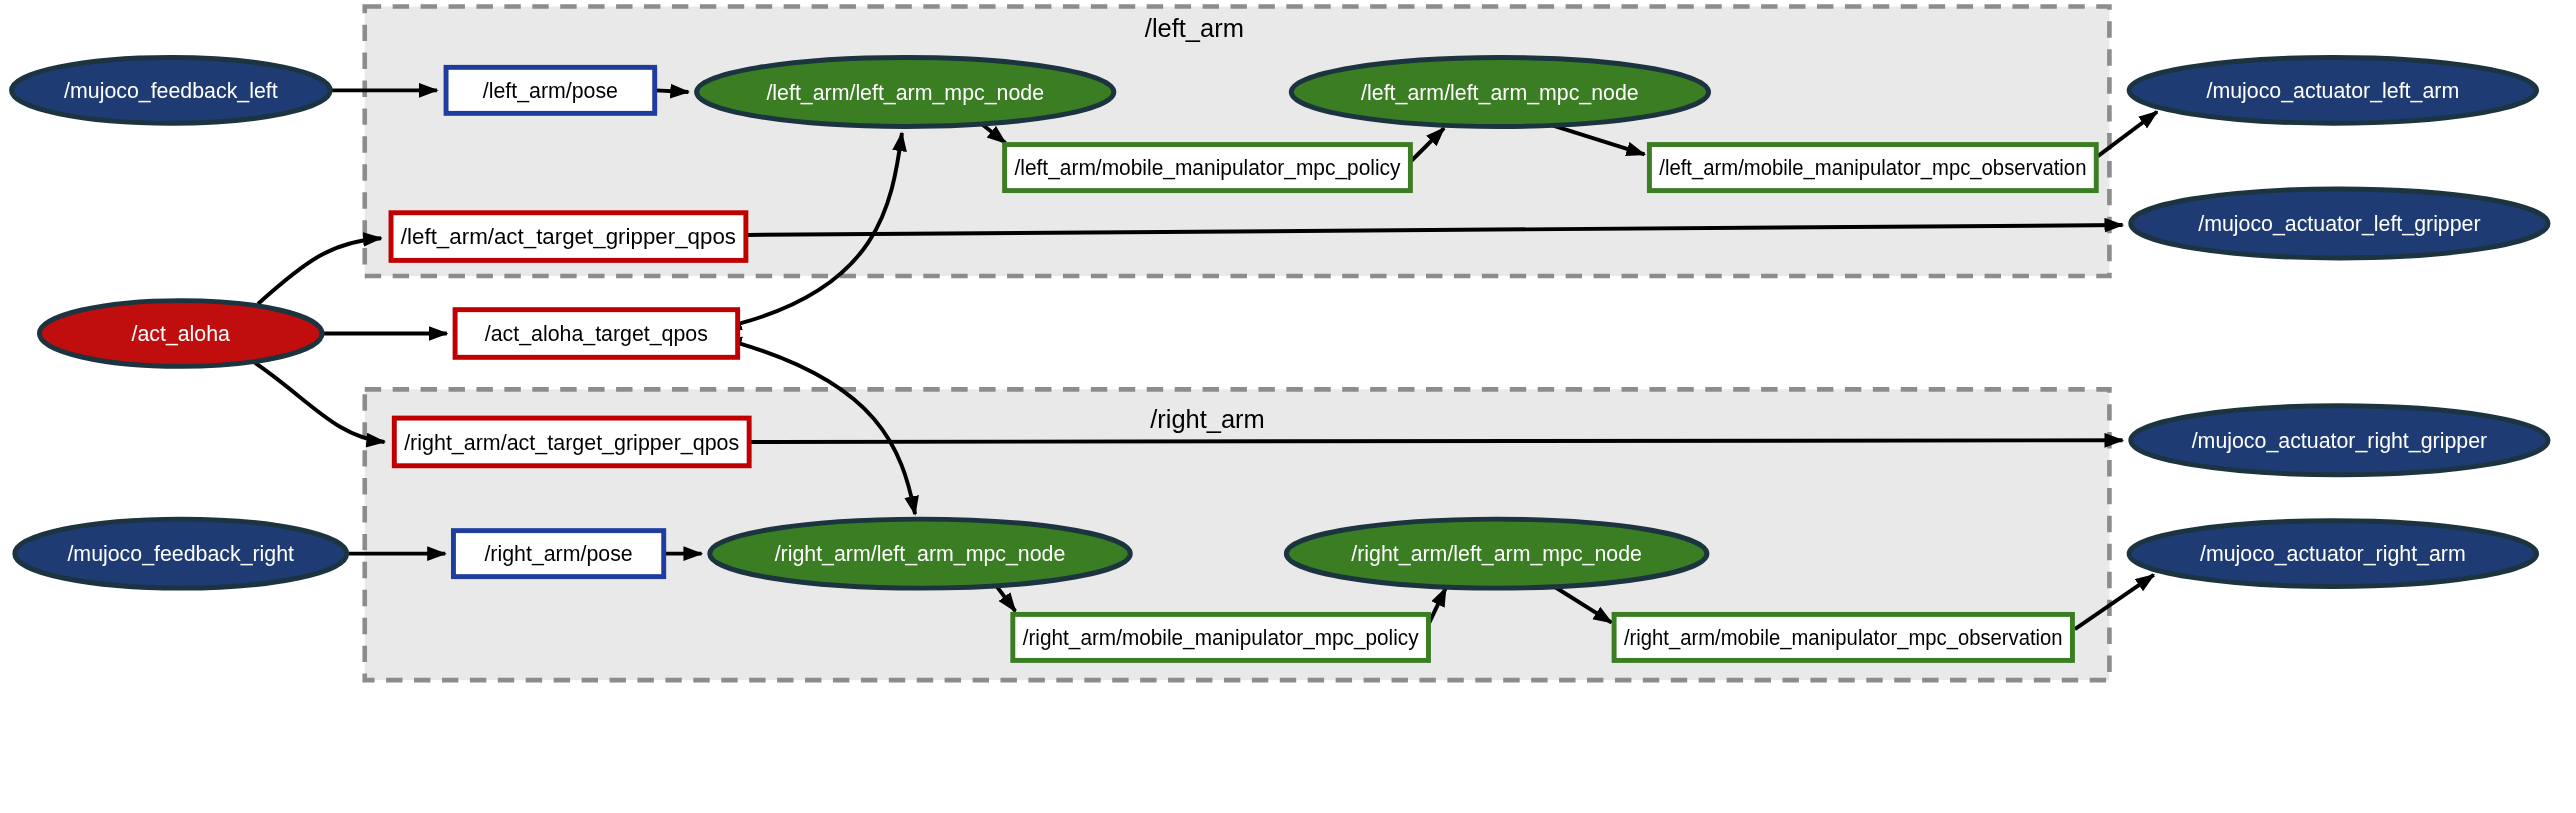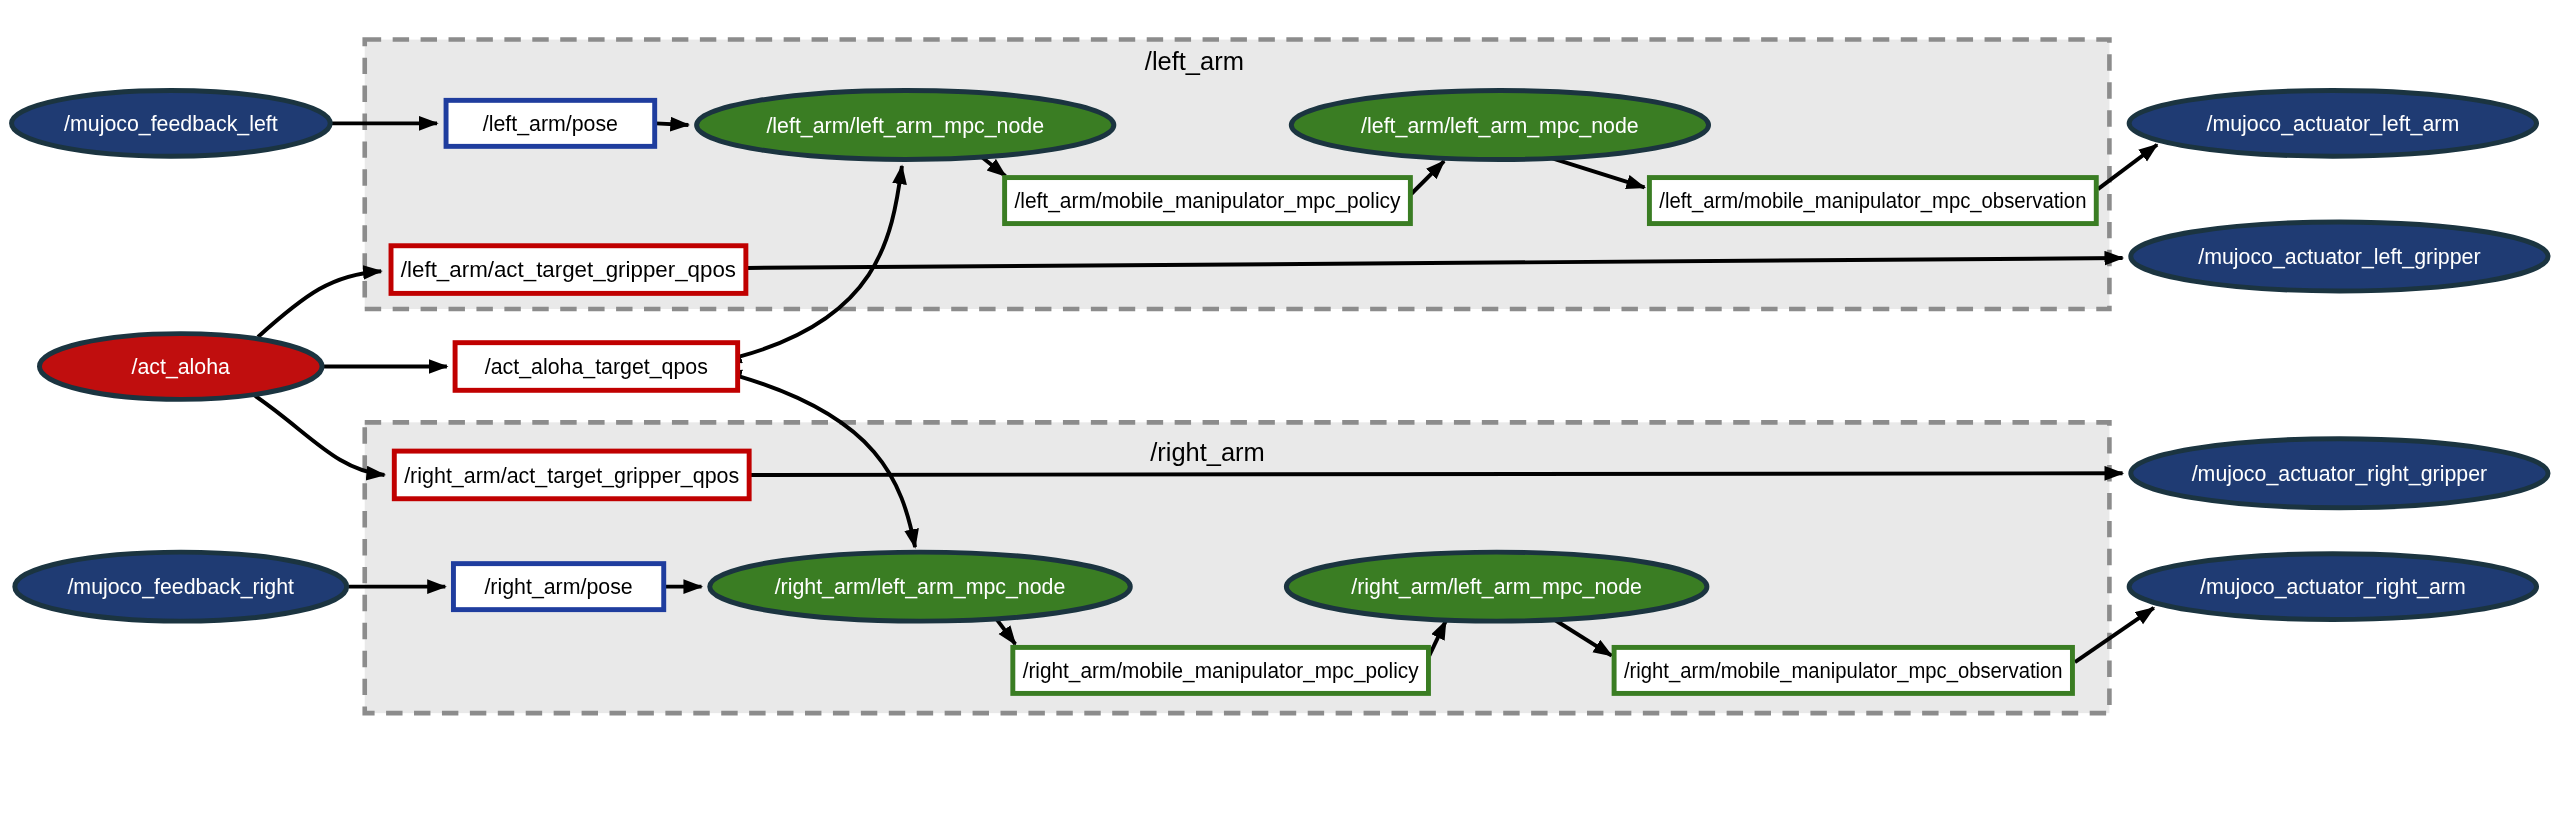--- a/index.html
+++ b/index.html
@@ -1,16 +1,16 @@
 <!DOCTYPE html>
 <html style="font-size:8.2px"><head>
 <meta charset="utf-8">
 <style>
   html,body{margin:0;padding:0;background:#ffffff;}
-  .page{width:100%;margin-top:33px;}
+  .page{width:100%;}
   svg{display:block;width:100%;height:auto;}
   .node-label{font-family:"Liberation Sans",sans-serif;font-size:13px;}
   .group-title{font-family:"Liberation Sans",sans-serif;font-size:15.5px;fill:#000000;}
   .edge{fill:none;}
 </style>
 </head>
 <body>
 
 <div class="page">
   <svg xmlns="http://www.w3.org/2000/svg" viewBox="0 0 1568 419">

